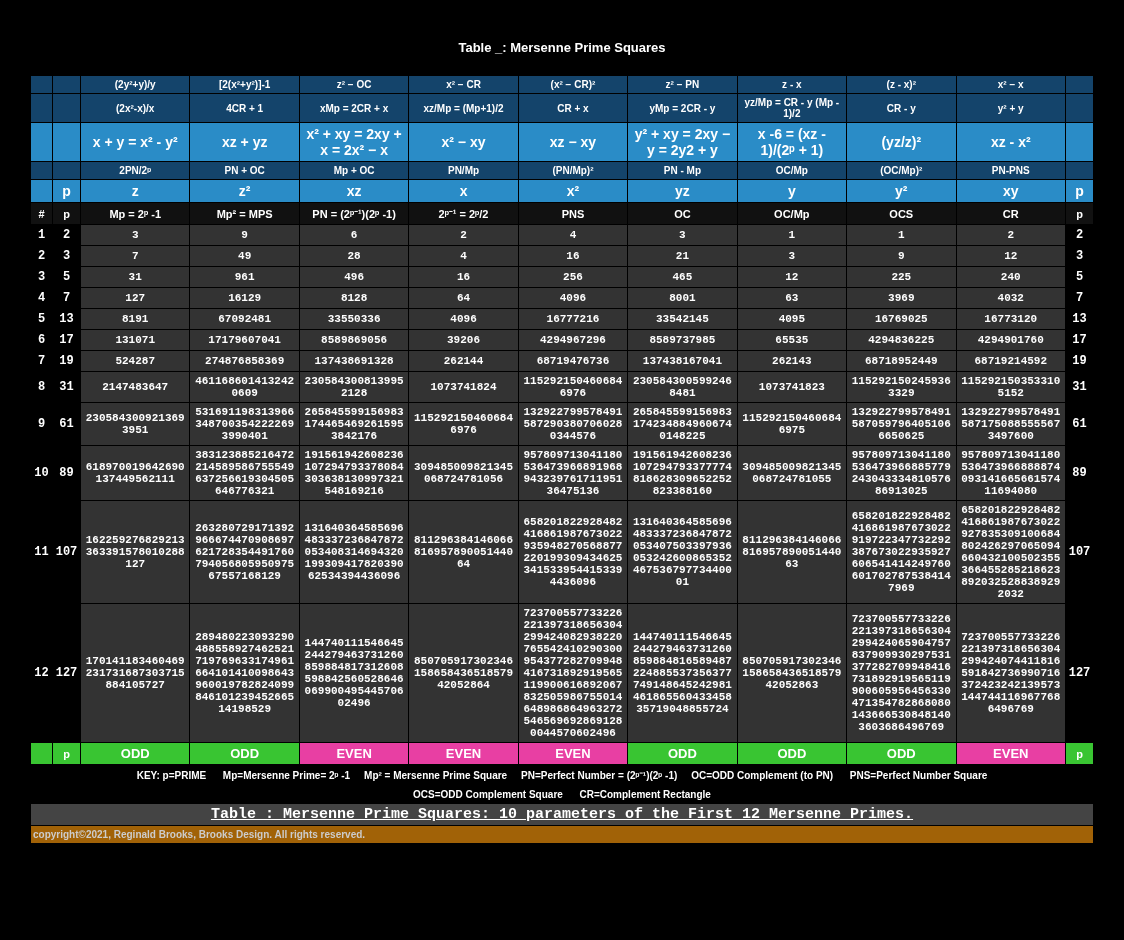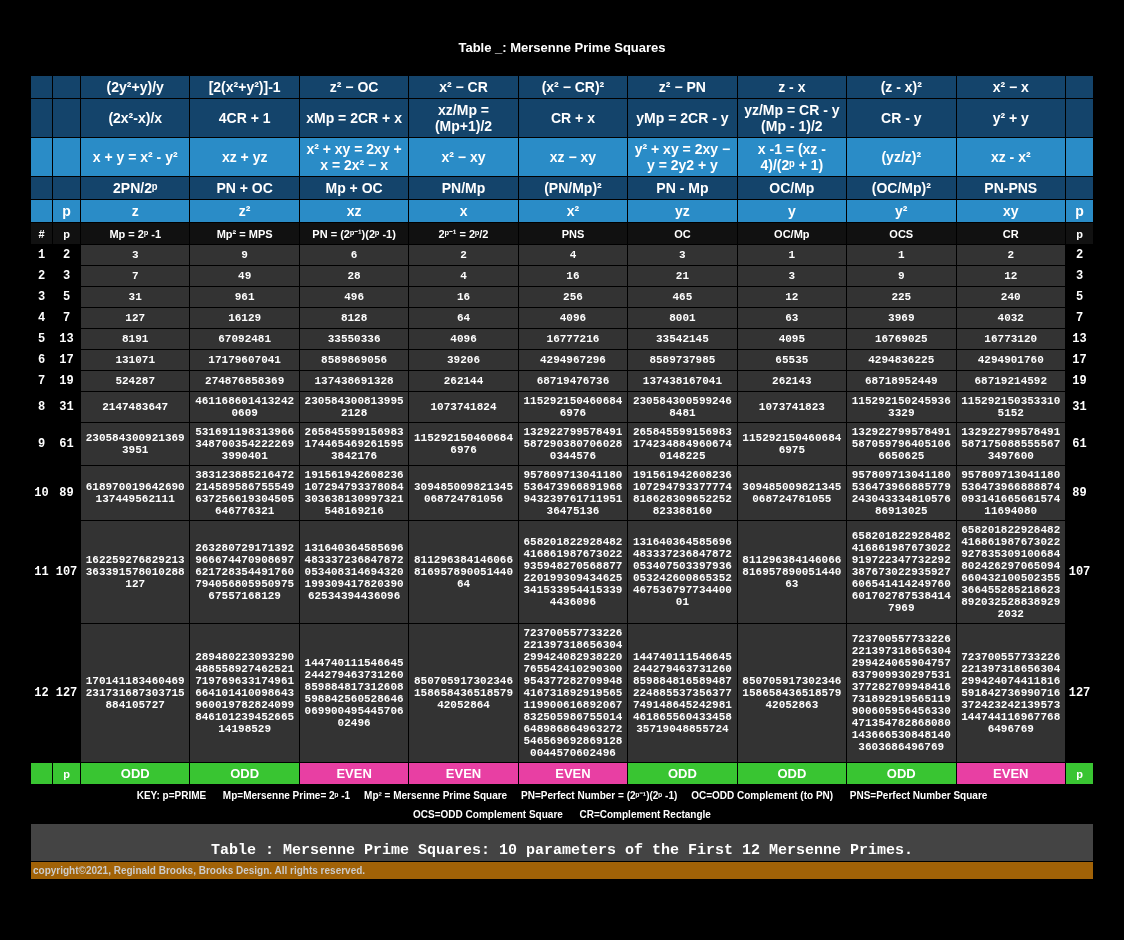--- a/index.html
+++ b/index.html
@@ -26,29 +26,29 @@
     table-layout: fixed;
   }
   th, td {
     border: 1px solid #000;
     padding: 3px 2px;
     text-align: center;
     vertical-align: middle;
     word-wrap: break-word;
     font-weight: bold;
   }
-  .hdr-dark { background:#14446b; color:#fff; font-family:Arial,sans-serif; font-size:14px; }
+  .hdr-dark { background:#14446b; color:#fff; font-family:Arial,sans-serif; font-size:10px; }
   .hdr-light{ background:#2a8cc7; color:#fff; font-family:Arial,sans-serif; font-size:14px; }
   .colhead  { background:#111; color:#fff; font-family:Arial,sans-serif; font-size:11px; }
   .rowhd    { background:#000; color:#fff; }
   .data     { background:#333; color:#fff; font-size:11px; }
   .p-cell   { background:#000; color:#fff; }
   .odd      { background:#39c532; color:#fff; font-family:Arial,sans-serif; font-size:13px; font-weight:bold; }
   .even     { background:#e83fa3; color:#fff; font-family:Arial,sans-serif; font-size:13px; font-weight:bold;margin-left:16px; }
-  .caption  { background:#444; color:#fff; font-family:"Courier New",monospace; font-size:15px; font-weight:bold; text-align:center; padding:18px 4px 2px 4px; }
+  .caption  { background:#444; color:#fff; font-family:"Courier New",monospace; font-size:15px; font-weight:bold; text-align:center; padding:2px 4px 2px 4px;text-decoration:underline; }
   .copy     { background:#a16207; color:#ccc; font-family:Arial,sans-serif; font-size:10px; font-weight:bold; text-align:left; }
   .keyrow td { background:#000; color:#fff; font-family:Arial,sans-serif; font-size:10px; font-weight:bold; }
   col.num   { width:22px; }
   col.p     { width:28px; }
   col.main  { width:auto; }
   col.pR    { width:28px; }
 </style>
 </head>
 <body>
 
@@ -100,21 +100,21 @@
       </tr>
       <tr>
         <td class="hdr-light"></td>
         <td class="hdr-light"></td>
         <td class="hdr-light">x + y = x² - y²</td>
         <td class="hdr-light">xz + yz</td>
         <td class="hdr-light">x² + xy = 2xy + x = 2x² − x</td>
         <td class="hdr-light">x² − xy</td>
         <td class="hdr-light">xz − xy</td>
         <td class="hdr-light">y² + xy = 2xy − y = 2y2 + y</td>
-        <td class="hdr-light">x -1 = (xz - 4)/(2ᵖ + 1)</td>
+        <td class="hdr-light">x -6 = (xz - 1)/(2ᵖ + 1)</td>
         <td class="hdr-light">(yz/z)²</td>
         <td class="hdr-light">xz - x²</td>
         <td class="hdr-light"></td>
       </tr>
       <tr>
         <td class="hdr-dark"></td>
         <td class="hdr-dark"></td>
         <td class="hdr-dark">2PN/2ᵖ</td>
         <td class="hdr-dark">PN + OC</td>
         <td class="hdr-dark">Mp + OC</td>

